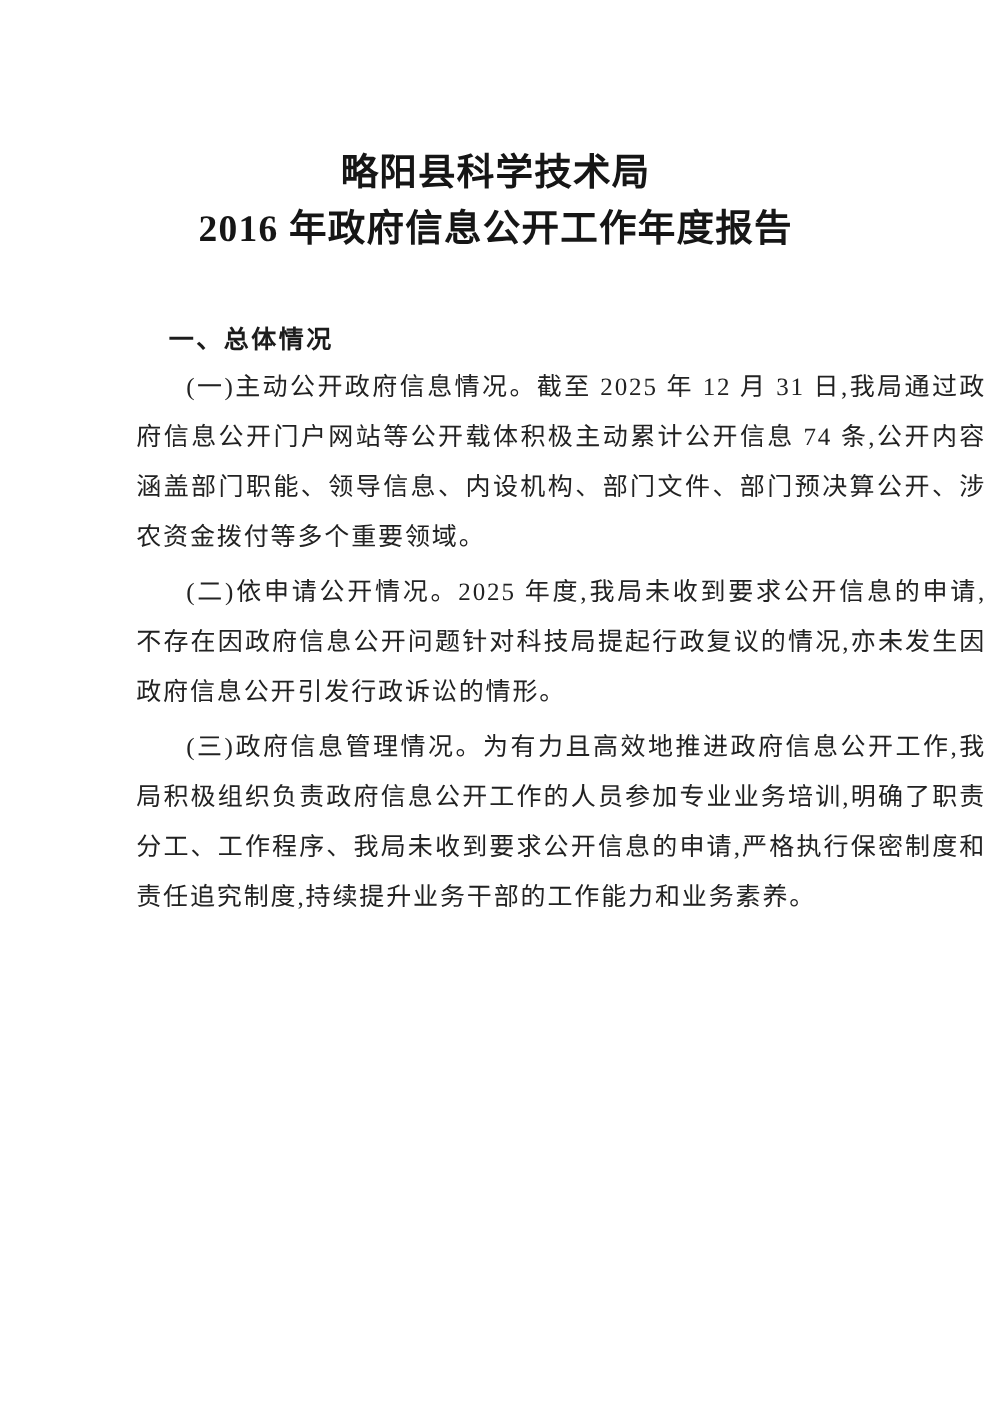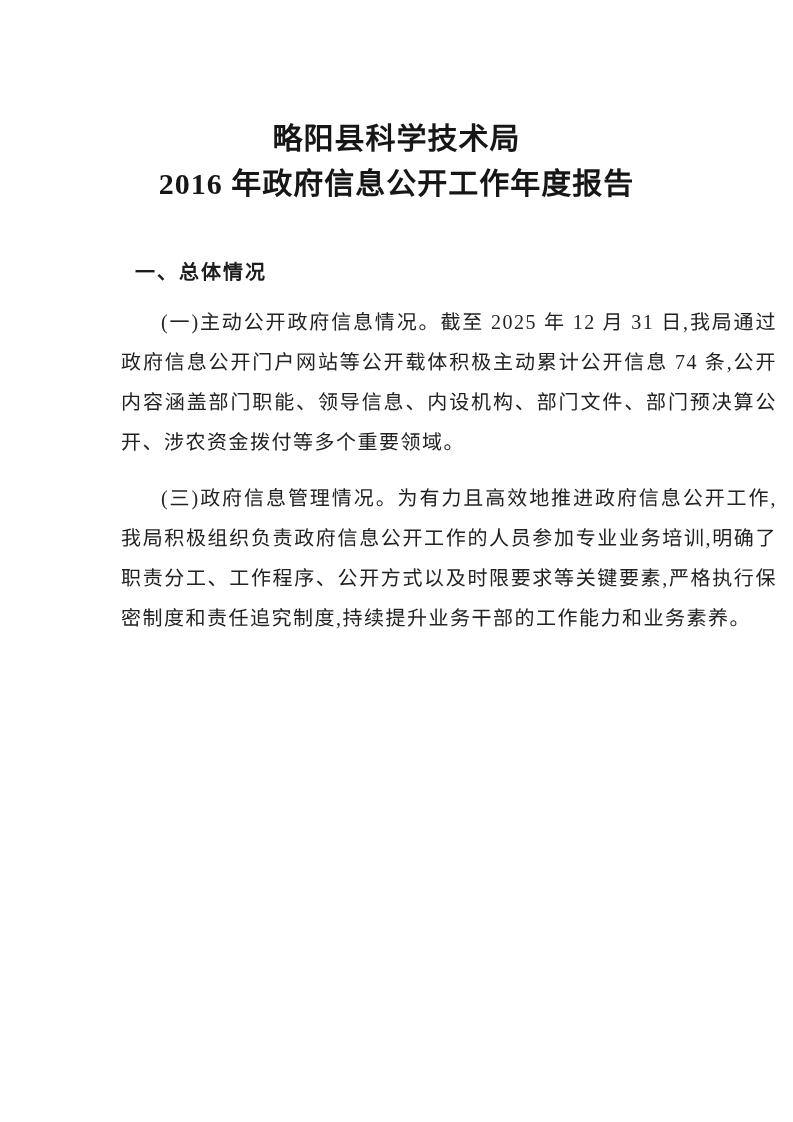--- a/index.html
+++ b/index.html
@@ -33,21 +33,21 @@
     margin: 52px 0 0 0;
     font-family: "Liberation Sans", "DejaVu Sans", sans-serif;
     font-weight: bold;
     font-size: 20px;
     line-height: 28px;
     letter-spacing: 2px;
     text-indent: 1.5em;
     color: #1c1c1c;
   }
   .body-para {
-    margin: 16px;
+    margin: 4px;
     font-family: "Liberation Serif", "DejaVu Serif", serif;
     font-size: 20px;
     line-height: 40px;
     letter-spacing: 1.5px;
     text-indent: 2em;
     text-align: justify;
     color: #222222;
   }
   .page-number {
     position: absolute;
@@ -67,20 +67,21 @@
   <div class="doc-title">
     <div class="title-line">略阳县科学技术局</div>
     <div class="title-line">2016 年政府信息公开工作年度报告</div>
   </div>
 
   <div class="content">
     <h2 class="section-heading">一、总体情况</h2>
 
     <p class="body-para">(一)主动公开政府信息情况。截至 2025 年 12 月 31 日,我局通过政府信息公开门户网站等公开载体积极主动累计公开信息 74 条,公开内容涵盖部门职能、领导信息、内设机构、部门文件、部门预决算公开、涉农资金拨付等多个重要领域。</p>
 
+    <p class="body-para">(二)依申请公开情况。2025 年度,我局未收到要求公开信息的申请,不存在因政府信息公开问题针对科技局提起行政复议的情况,亦未发生因政府信息公开引发行政诉讼的情形。</p>
 
-    <p class="body-para">(三)政府信息管理情况。为有力且高效地推进政府信息公开工作,我局积极组织负责政府信息公开工作的人员参加专业业务培训,明确了职责分工、工作程序、公开方式以及时限要求等关键要素,严格执行保密制度和责任追究制度,持续提升业务干部的工作能力和业务素养。</p>
+    <p class="body-para">(三)政府信息管理情况。为有力且高效地推进政府信息公开工作,我局积极组织负责政府信息公开工作的人员参加专业业务培训,明确了职责分工、工作程序、我局未收到要求公开信息的申请,严格执行保密制度和责任追究制度,持续提升业务干部的工作能力和业务素养。</p>
 
   </div>
 
   <div class="page-number">- 2 -</div>
 
 </div>
 
 </body></html>

